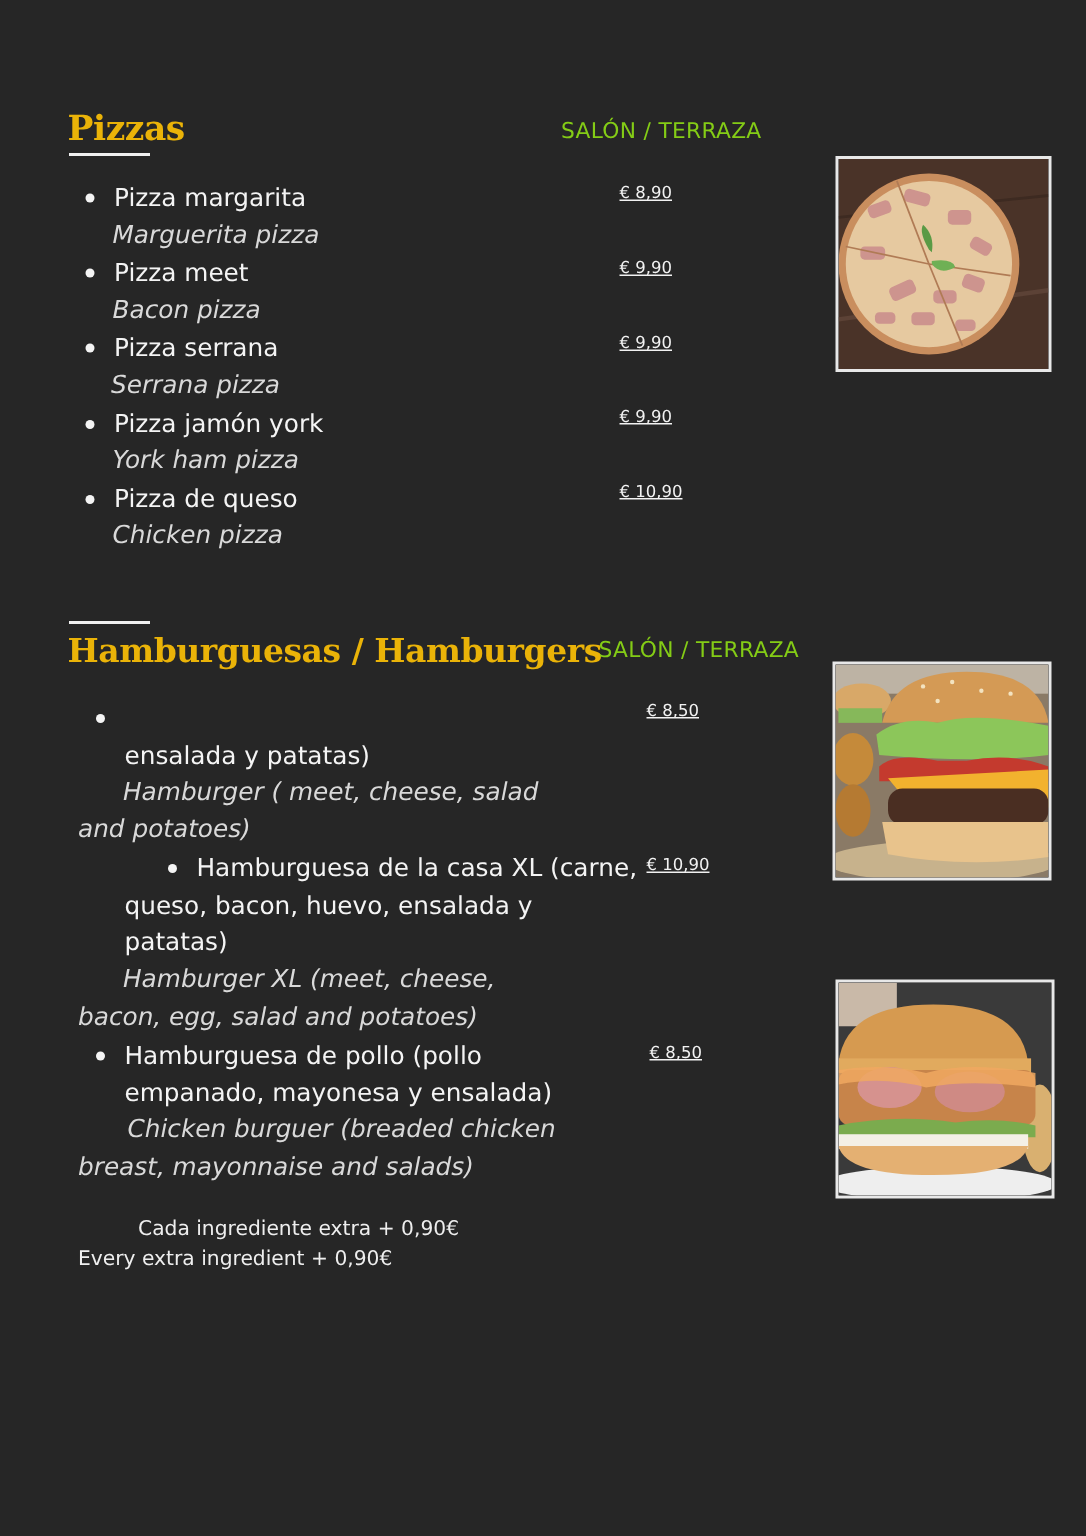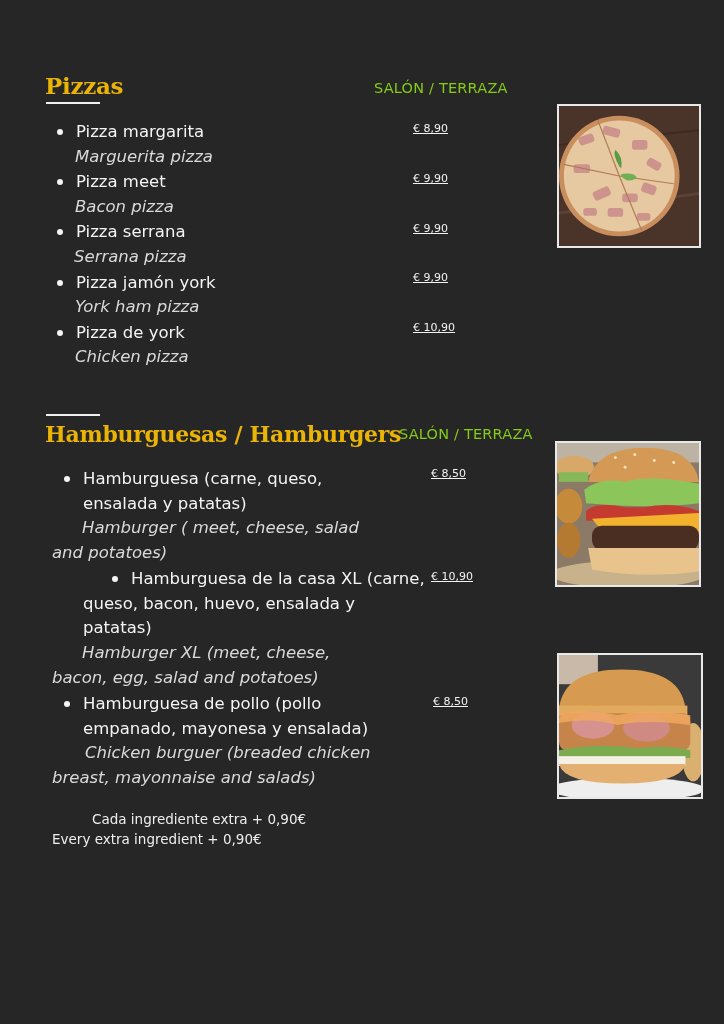--- a/index.html
+++ b/index.html
@@ -33,21 +33,21 @@
   <div class="abs price" style="left:413px;top:172px;">€ 9,90</div>
 
   <div class="abs item" style="left:76px;top:219px;"><span class="dot"></span><span>Pizza serrana</span></div>
   <div class="abs sub" style="left:74px;top:244px;">Serrana pizza</div>
   <div class="abs price" style="left:413px;top:222px;">€ 9,90</div>
 
   <div class="abs item" style="left:76px;top:270px;"><span class="dot"></span><span>Pizza jamón york</span></div>
   <div class="abs sub" style="left:75px;top:294px;">York ham pizza</div>
   <div class="abs price" style="left:413px;top:271px;">€ 9,90</div>
 
-  <div class="abs item" style="left:76px;top:320px;"><span class="dot"></span><span>Pizza de york</span></div>
+  <div class="abs item" style="left:76px;top:320px;"><span class="dot"></span><span>Pizza de queso</span></div>
   <div class="abs sub" style="left:75px;top:344px;">Chicken pizza</div>
   <div class="abs price" style="left:413px;top:321px;">€ 10,90</div>
 </div>
 
 <div class="abs photo" style="left:557px;top:104px;width:144px;height:144px;">
   <svg viewBox="0 0 144 144">
     <rect width="144" height="144" fill="#4a3328"></rect>
     <line x1="0" y1="110" x2="144" y2="90" stroke="#5c4236" stroke-width="3"></line>
     <line x1="0" y1="40" x2="144" y2="25" stroke="#3d2a21" stroke-width="2"></line>
     <circle cx="62" cy="72" r="62" fill="#c98e5e"></circle>
@@ -75,21 +75,21 @@
     <path d="M64 70 Q78 68 80 74 Q70 80 64 72Z" fill="#6fb055"></path>
   </svg>
 </div>
 
 <div class="abs rule" style="left:46px;top:414px;width:54px;"></div>
 <div class="abs sec-title" style="left:45px;top:421px;font-size:22px;">Hamburguesas / Hamburgers</div>
 <div class="abs col-head" style="left:399px;top:426px;">SALÓN / TERRAZA</div>
 
 <div>
 
-  <div class="abs item" style="left:83px;top:466px;"><span class="dot"></span><span>Hamburguesa (carne, queso,</span></div>
+  <div class="abs item" style="left:83px;top:466px;"><span class="dot"></span></div>
   <div class="abs item" style="left:83px;top:491px;">ensalada y patatas)</div>
   <div class="abs sub" style="left:82px;top:515px;">Hamburger ( meet, cheese, salad</div>
   <div class="abs sub" style="left:52px;top:540px;">and potatoes)</div>
   <div class="abs price" style="left:431px;top:467px;">€ 8,50</div>
 
   <div class="abs item" style="left:83px;top:566px;margin-left:48px;"><span class="dot"></span><span>Hamburguesa de la casa XL (carne,</span></div>
   <div class="abs item" style="left:83px;top:591px;">queso, bacon, huevo, ensalada y</div>
   <div class="abs item" style="left:83px;top:615px;">patatas)</div>
   <div class="abs sub" style="left:82px;top:640px;">Hamburger XL (meet, cheese,</div>
   <div class="abs sub" style="left:52px;top:665px;">bacon, egg, salad and potatoes)</div>

